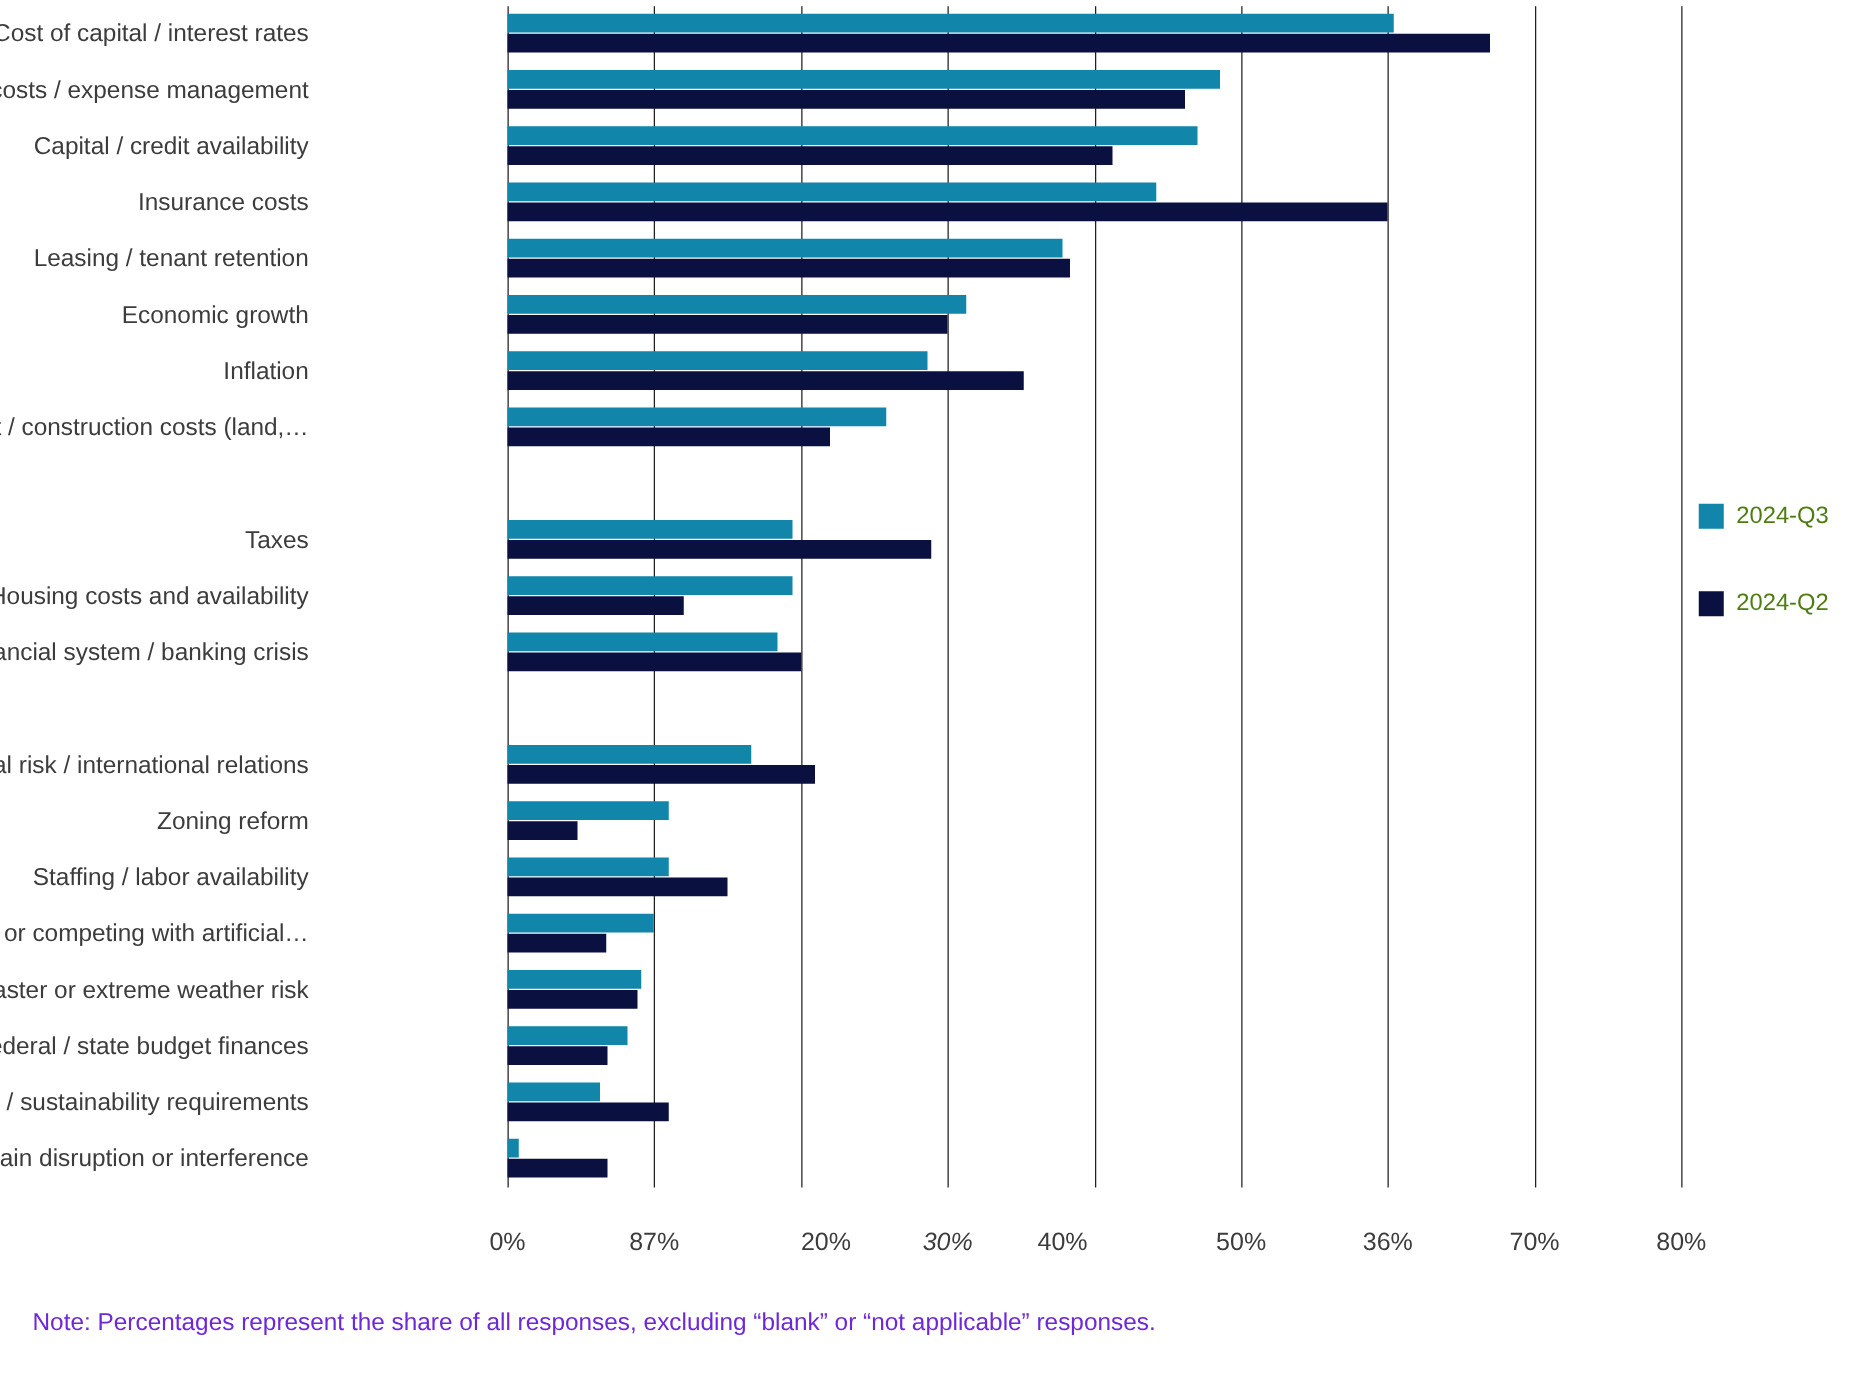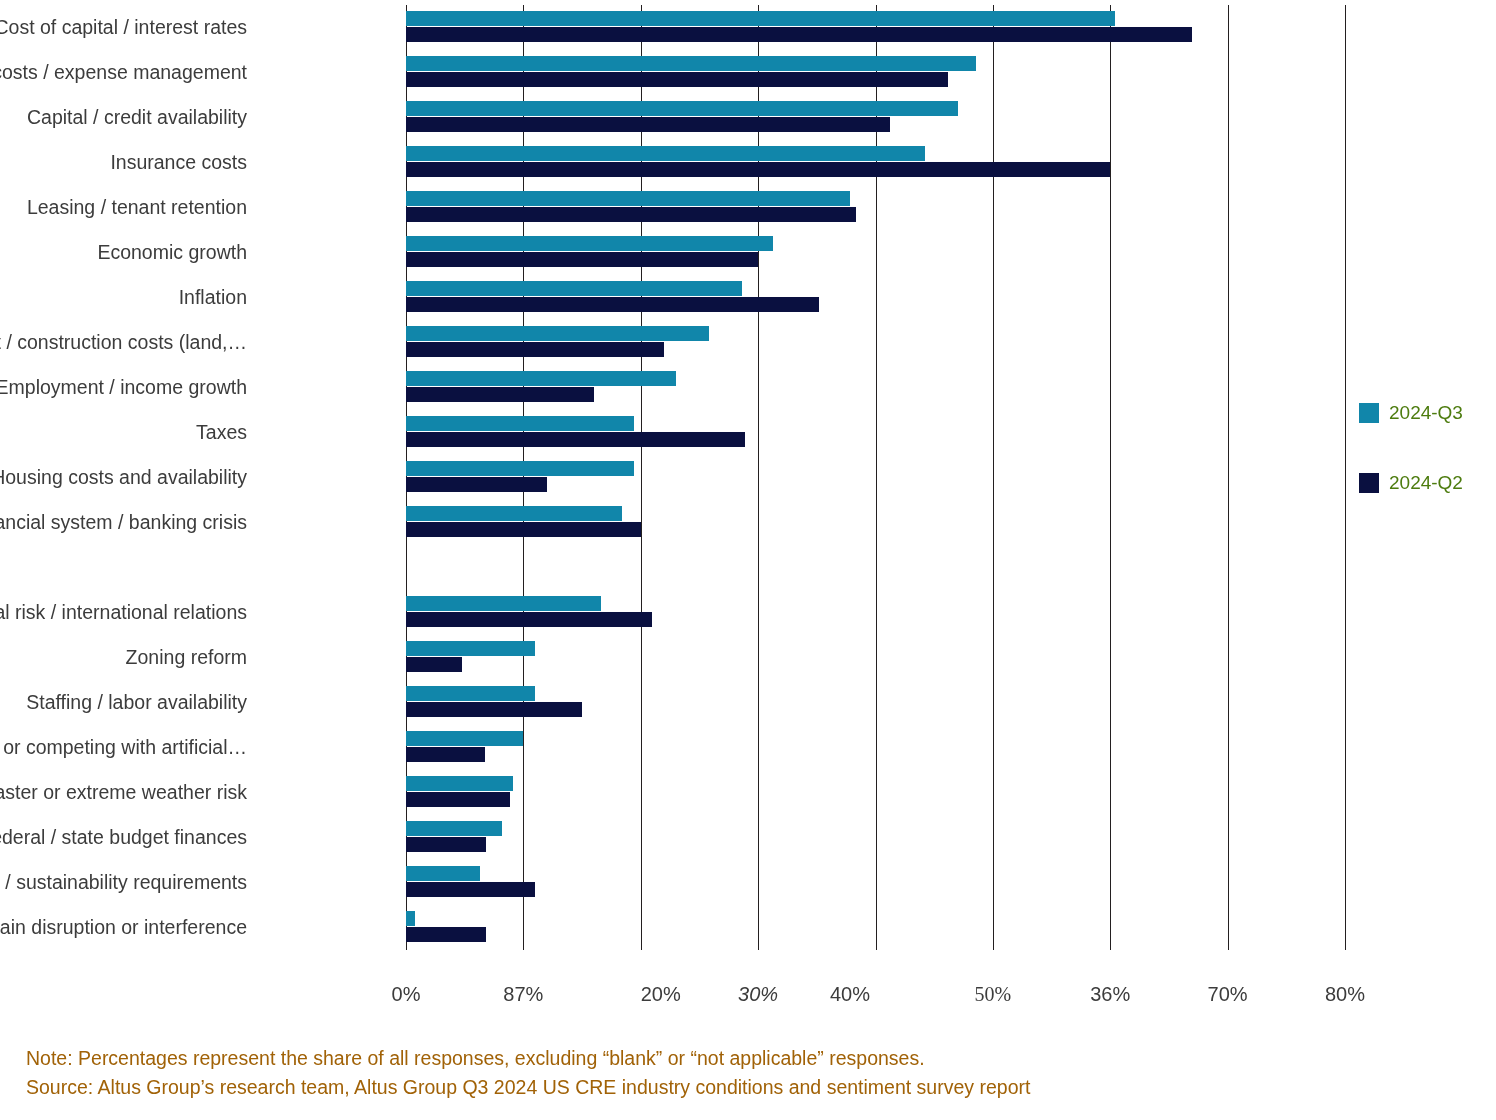--- a/index.html
+++ b/index.html
@@ -107,21 +107,21 @@
     white-space: nowrap;
   }
 
   
   #footnotes {
     position: absolute;
     left: 26px;
     top: 1044px;
     font-size: 19.5px;
     line-height: 29px;
-    color: #a16207;
+    color: #6d28d9;
   }
   #footnotes div { white-space: nowrap; }
 </style>
 </head>
 <body>
 
 <div id="figure">
 
   <div id="plot-area">
       <div class="gridline" style="left: 0px;"></div>
@@ -131,21 +131,21 @@
       <div class="gridline" style="left: 469.5px;"></div>
       <div class="gridline" style="left: 586.875px;"></div>
       <div class="gridline" style="left: 704.25px;"></div>
       <div class="gridline" style="left: 821.625px;"></div>
       <div class="gridline" style="left: 939px;"></div>
       <div class="xtick" style="left: 0px;">0%</div>
       <div class="xtick" style="left: 117.375px;">87%</div>
       <div class="xtick" style="left: 234.75px; text-align: right;">20%</div>
       <div class="xtick" style="left: 352.125px; font-style: italic;">30%</div>
       <div class="xtick" style="left: 444px;">40%</div>
-      <div class="xtick" style="left: 586.875px; font-family: Liberation Serif, serif;">50%</div>
+      <div class="xtick" style="left: 586.875px;">50%</div>
       <div class="xtick" style="left: 704.25px;">36%</div>
       <div class="xtick" style="left: 821.625px;">70%</div>
       <div class="xtick" style="left: 939px;">80%</div>
       <div class="row" style="top: 0px;">
         <div class="ylabel" style="top: 11px;">Cost of capital / interest rates</div>
         <div class="bar q3" title="Cost of capital / interest rates — 2024-Q3: 60.4%" style="width: 708.945px; background: rgb(17, 134, 170);"></div>
         <div class="bar q2" title="Cost of capital / interest rates — 2024-Q2: 67%" style="width: 786.413px; background: rgb(10, 16, 64);"></div>
       </div>
       <div class="row" style="top: 45px;">
         <div class="ylabel" style="top: 11px;">Operating costs / expense management</div>
@@ -175,25 +175,20 @@
       <div class="row" style="top: 270px;">
         <div class="ylabel" style="top: 11px;">Inflation</div>
         <div class="bar q3" title="Inflation — 2024-Q3: 28.6%" style="width: 335.692px; background: rgb(17, 134, 170);"></div>
         <div class="bar q2" title="Inflation — 2024-Q2: 35.2%" style="width: 413.16px; background: rgb(10, 16, 64);"></div>
       </div>
       <div class="row" style="top: 315px;">
         <div class="ylabel" style="top: 11px;">Development / construction costs (land,…</div>
         <div class="bar q3" title="Development / construction costs (land,… — 2024-Q3: 25.8%" style="width: 302.827px; background: rgb(17, 134, 170);"></div>
         <div class="bar q2" title="Development / construction costs (land,… — 2024-Q2: 22%" style="width: 258.225px; background: rgb(10, 16, 64);"></div>
       </div>
-      <div class="row" style="top: 360px;">
-        <div class="ylabel" style="top: 11px;">Employment / income growth</div>
-        <div class="bar q3" title="Employment / income growth — 2024-Q3: 23%" style="width: 269.962px; background: rgb(17, 134, 170);"></div>
-        <div class="bar q2" title="Employment / income growth — 2024-Q2: 16%" style="width: 187.8px; background: rgb(10, 16, 64);"></div>
-      </div>
       <div class="row" style="top: 405px;">
         <div class="ylabel" style="top: 11px;">Taxes</div>
         <div class="bar q3" title="Taxes — 2024-Q3: 19.4%" style="width: 227.708px; background: rgb(17, 134, 170);"></div>
         <div class="bar q2" title="Taxes — 2024-Q2: 28.9%" style="width: 339.214px; background: rgb(10, 16, 64);"></div>
       </div>
       <div class="row" style="top: 450px;">
         <div class="ylabel" style="top: 11px;">Housing costs and availability</div>
         <div class="bar q3" title="Housing costs and availability — 2024-Q3: 19.4%" style="width: 227.708px; background: rgb(17, 134, 170);"></div>
         <div class="bar q2" title="Housing costs and availability — 2024-Q2: 12%" style="width: 140.85px; background: rgb(10, 16, 64);"></div>
       </div>
@@ -250,16 +245,15 @@
         <span class="legend-label">2024-Q3</span>
       </div>
       <div class="legend-entry">
         <span class="legend-swatch" style="background: rgb(10, 16, 64);"></span>
         <span class="legend-label">2024-Q2</span>
       </div>
     </div>
 
   <div id="footnotes">
     <div>Note: Percentages represent the share of all responses, excluding “blank” or “not applicable” responses.</div>
-    <div>Source: Altus Group’s research team, Altus Group Q3 2024 US CRE industry conditions and sentiment survey report</div>
   </div>
 
 </div>
 
 </body></html>

